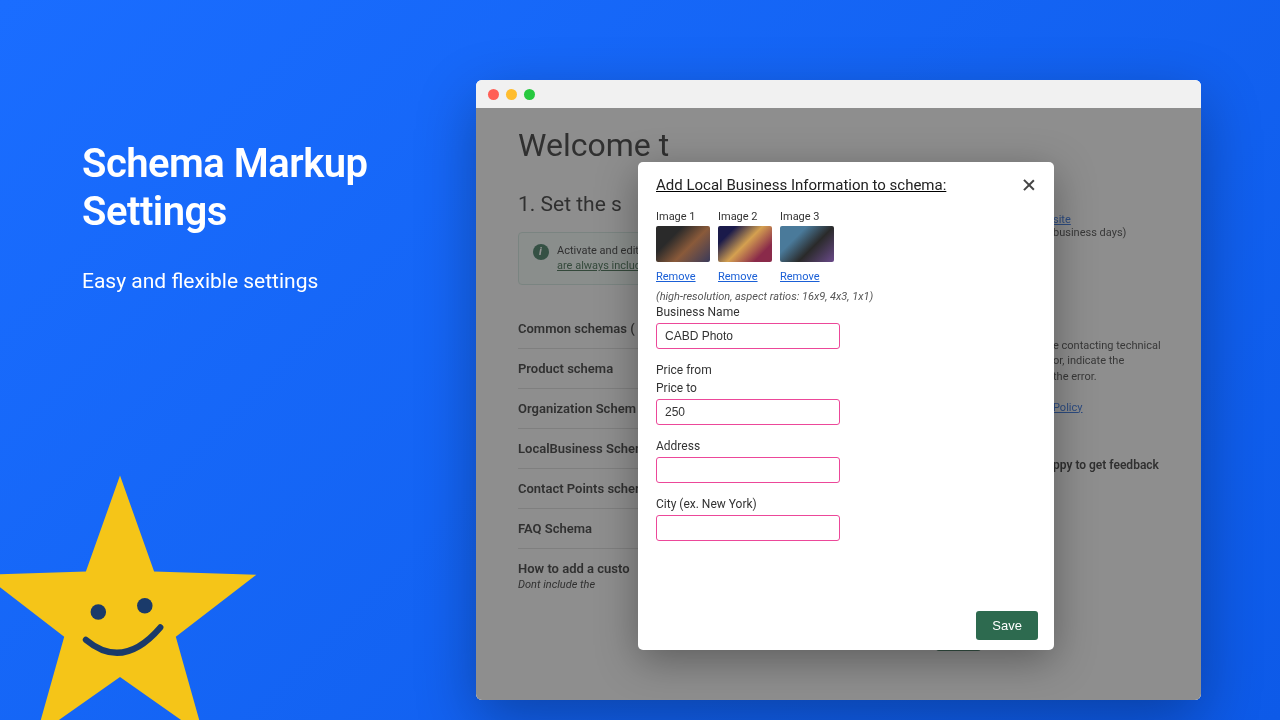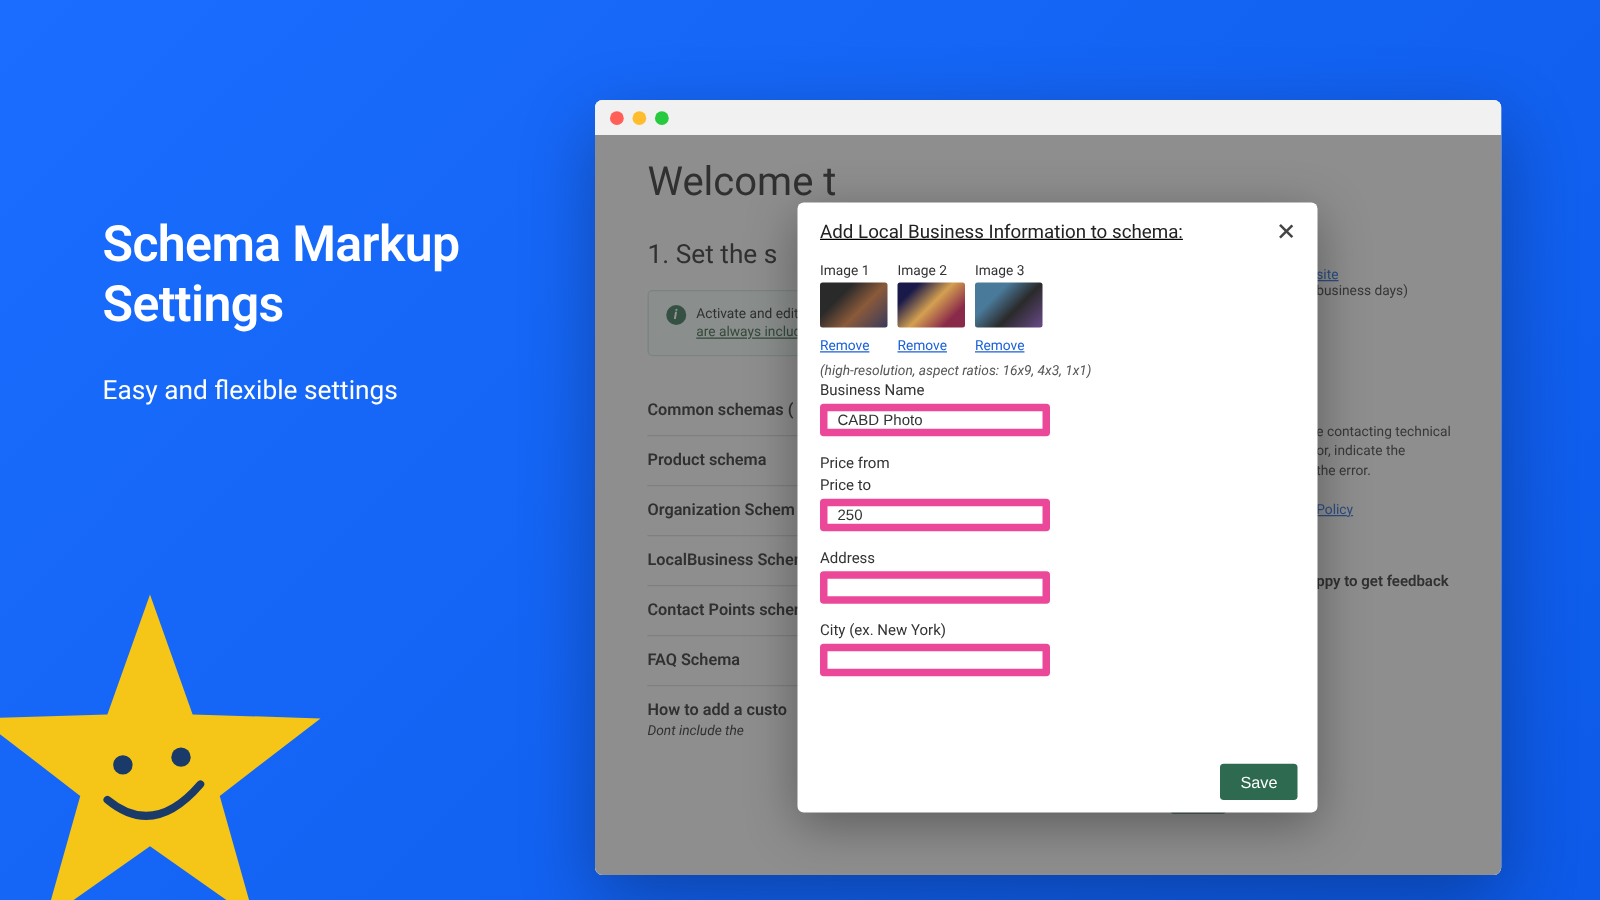--- a/index.html
+++ b/index.html
@@ -1,17 +1,17 @@
 <!DOCTYPE html>
 <html><head>
 <meta charset="utf-8">
 <style>
 * { box-sizing: border-box; margin: 0; padding: 0; }
 body { font-family: -apple-system, BlinkMacSystemFont, 'Segoe UI', Roboto, sans-serif; width: 1280px; height: 720px; overflow: hidden; background: linear-gradient(135deg, #1a6dff 0%, #0d5ae8 100%); position: relative; }
-.promo-text { position: absolute; left: 82px; top: 140px; color: #fff; width: 340px; margin-top: 32px; }
+.promo-text { position: absolute; left: 82px; top: 140px; color: #fff; width: 340px; }
 .promo-title { font-size: 40px; font-weight: 600; line-height: 1.2; margin-bottom: 28px; letter-spacing: -0.5px; }
 .promo-sub { font-size: 21px; font-weight: 400; line-height: 1.7; }
 .star { position: absolute; left: -35px; bottom: -50px; width: 310px; height: 310px; }
 .window { position: absolute; left: 476px; top: 80px; width: 725px; height: 620px; background: #fff; border-radius: 6px; box-shadow: 0 20px 60px rgba(0,0,0,0.3); overflow: hidden; }
 .titlebar { height: 28px; background: #f1f1f1; display: flex; align-items: center; padding: 0 12px; gap: 7px; }
 .tl-dot { width: 11px; height: 11px; border-radius: 50%; }
 .td-r { background: #ff5f56; } .td-y { background: #ffbd2e; } .td-g { background: #27c93f; }
 .app { position: relative; height: calc(100% - 28px); background: #f1f1f1; overflow: hidden; }
 .overlay { position: absolute; inset: 0; background: rgba(60,60,60,0.55); }
 .bg-content { padding: 18px 42px; color: #222; }
@@ -43,21 +43,21 @@
 .modal-body::-webkit-scrollbar-thumb { background: #c0c0c0; border-radius: 2px; }
 .img-row { display: flex; gap: 8px; margin-bottom: 4px; }
 .img-col { width: 54px; }
 .img-label { font-size: 11px; color: #333; margin-bottom: 3px; }
 .thumb { width: 54px; height: 36px; border-radius: 2px; background: linear-gradient(135deg,#2a2a2a 30%, #8a5a3a 60%, #3a3a5a); margin-bottom: 3px; }
 .thumb2 { background: linear-gradient(135deg,#1a1a4a 20%, #d4a050 50%, #8a2a4a 80%); }
 .thumb3 { background: linear-gradient(135deg,#4a7a9a 30%, #2a2a2a 60%, #6a4a8a); }
 .remove-link { font-size: 11px; color: #1a5fd6; text-decoration: underline; cursor: pointer; }
 .hint { font-size: 11px; font-style: italic; color: #555; margin: 6px 0 2px; }
 .field-label { font-size: 12px; color: #333; margin-bottom: 4px; }
-.field-input { width: 184px; height: 26px; border: 6px solid #ec4899; border-radius: 3px; padding: 0 8px; font-size: 12px; margin-bottom: 14px; color: #333; }
+.field-input { width: 184px; height: 26px; border: 1px solid #ec4899; border-radius: 3px; padding: 0 8px; font-size: 12px; margin-bottom: 14px; color: #333; }
 .modal-foot { padding: 10px 16px; display: flex; justify-content: flex-end; border-top: 1px solid transparent; align-items: center; }
 .save-btn { background: #2d6a4f; color: #fff; border: none; padding: 7px 16px; border-radius: 3px; font-size: 13px; cursor: pointer; }
 </style>
 </head>
 <body>
 
 <div class="promo-text">
   <div class="promo-title">Schema Markup Settings</div>
   <div class="promo-sub">Easy and flexible settings</div>
 </div>

